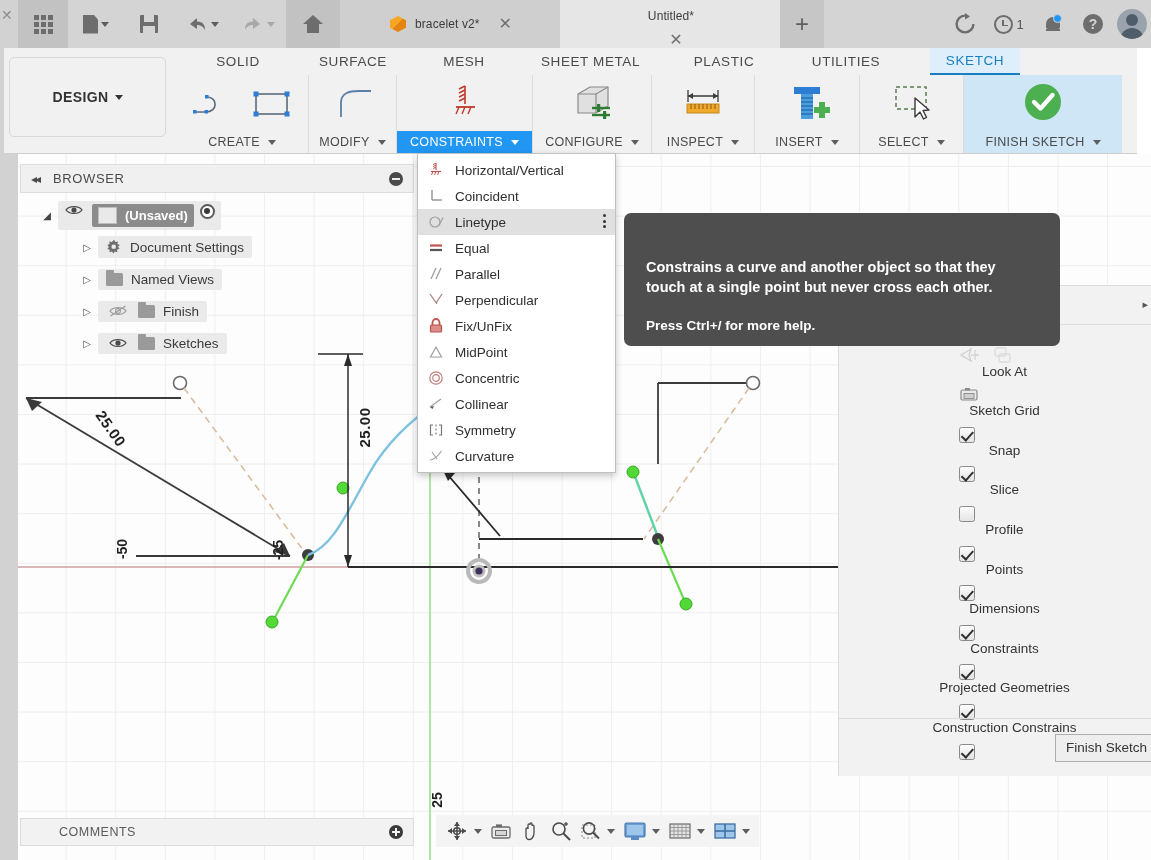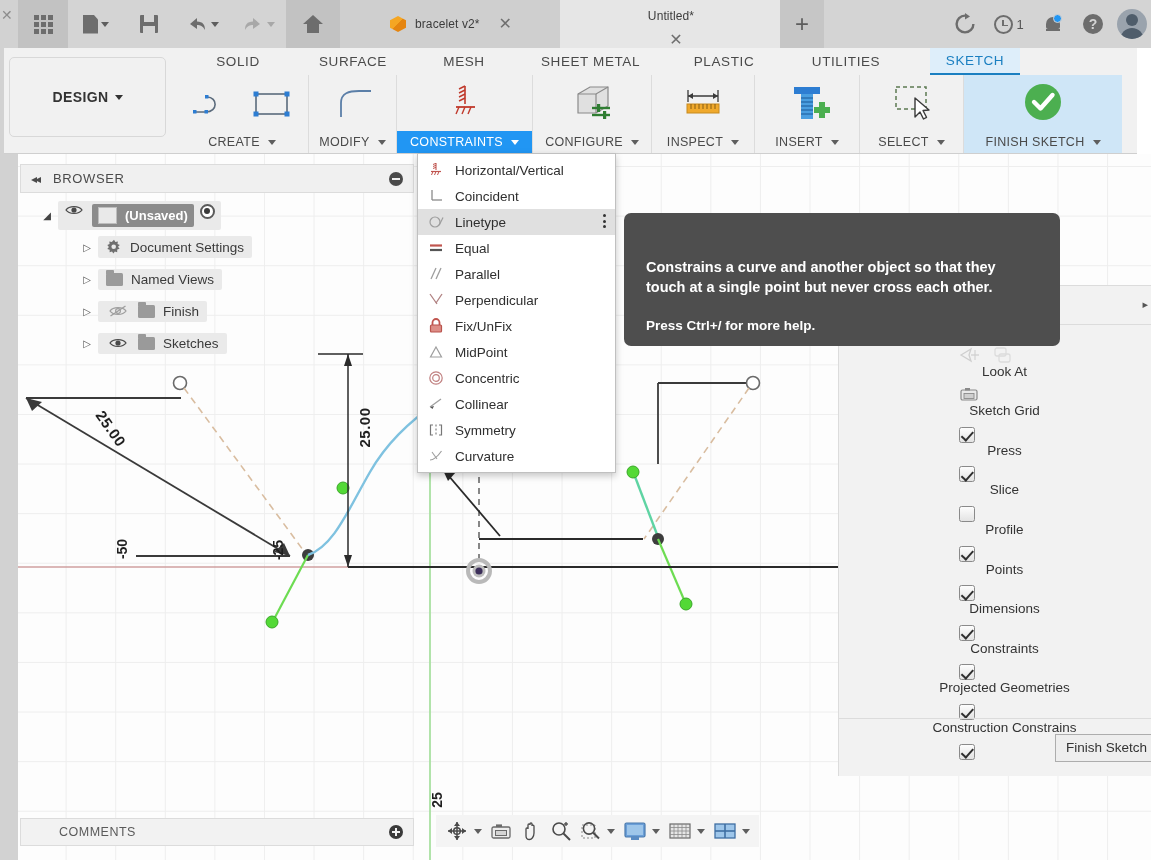--- a/index.html
+++ b/index.html
@@ -739,21 +739,21 @@
       </div>
 
       <div class="rrow">
         <span class="rlabel">Sketch Grid</span>
         <span class="rctrl">
             <span class="cbox on"></span>
           </span>
       </div>
 
       <div class="rrow">
-        <span class="rlabel">Press</span>
+        <span class="rlabel">Snap</span>
         <span class="rctrl">
             <span class="cbox on"></span>
           </span>
       </div>
 
       <div class="rrow">
         <span class="rlabel">Slice</span>
         <span class="rctrl">
             <span class="cbox"></span>
           </span>

